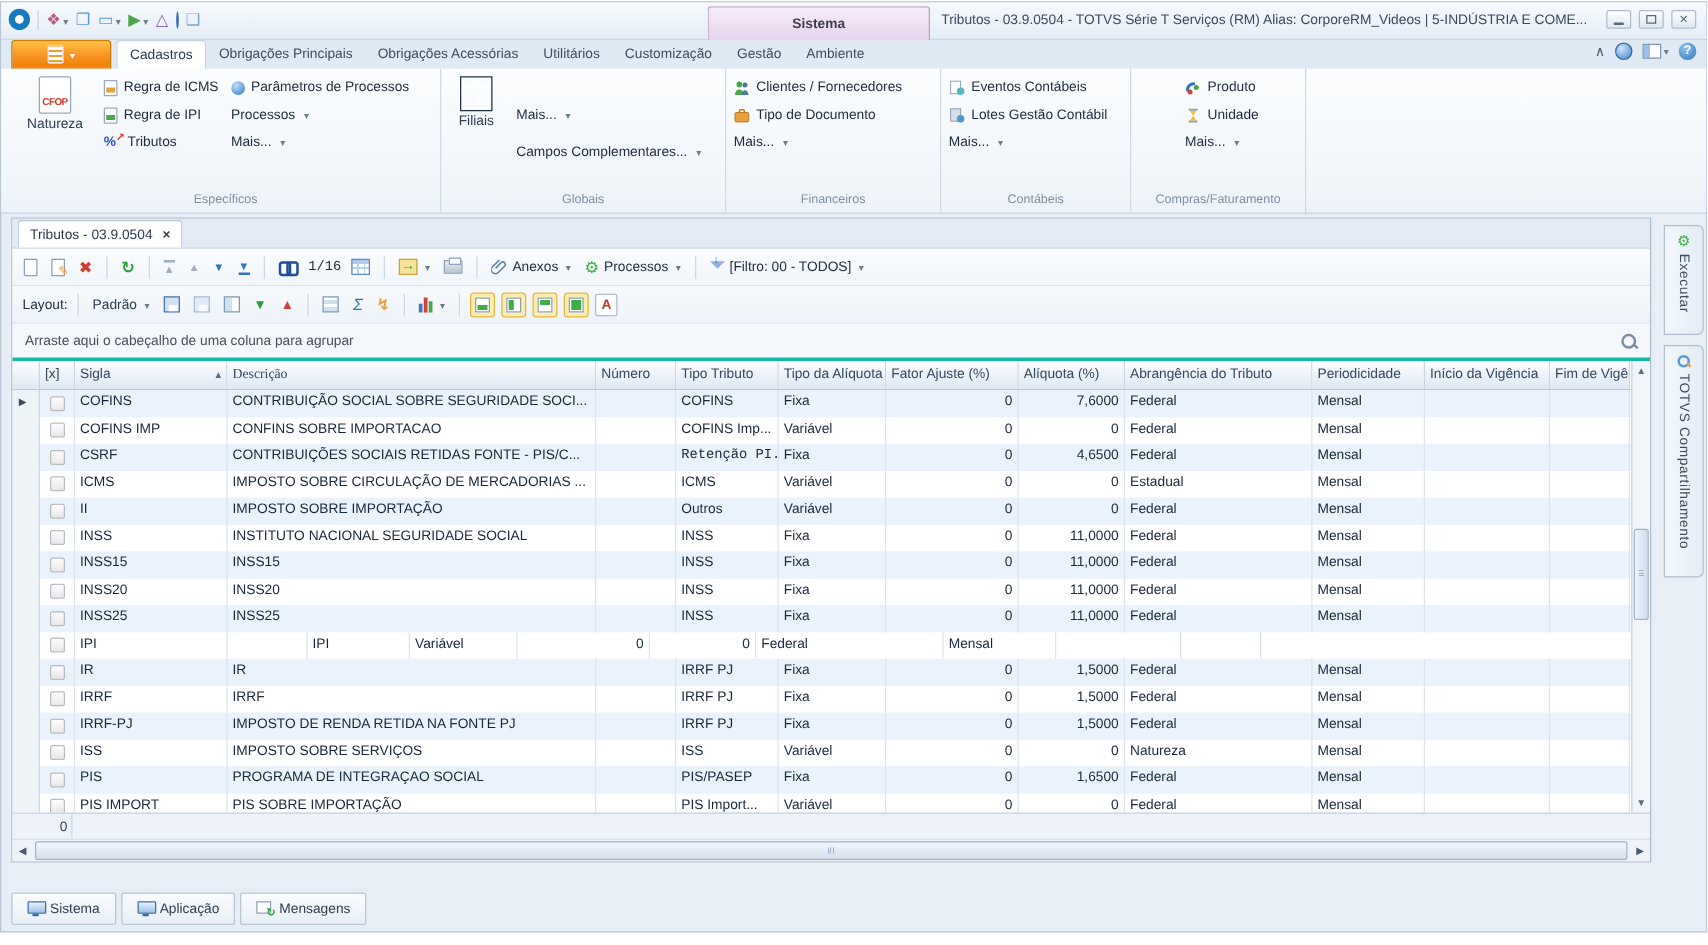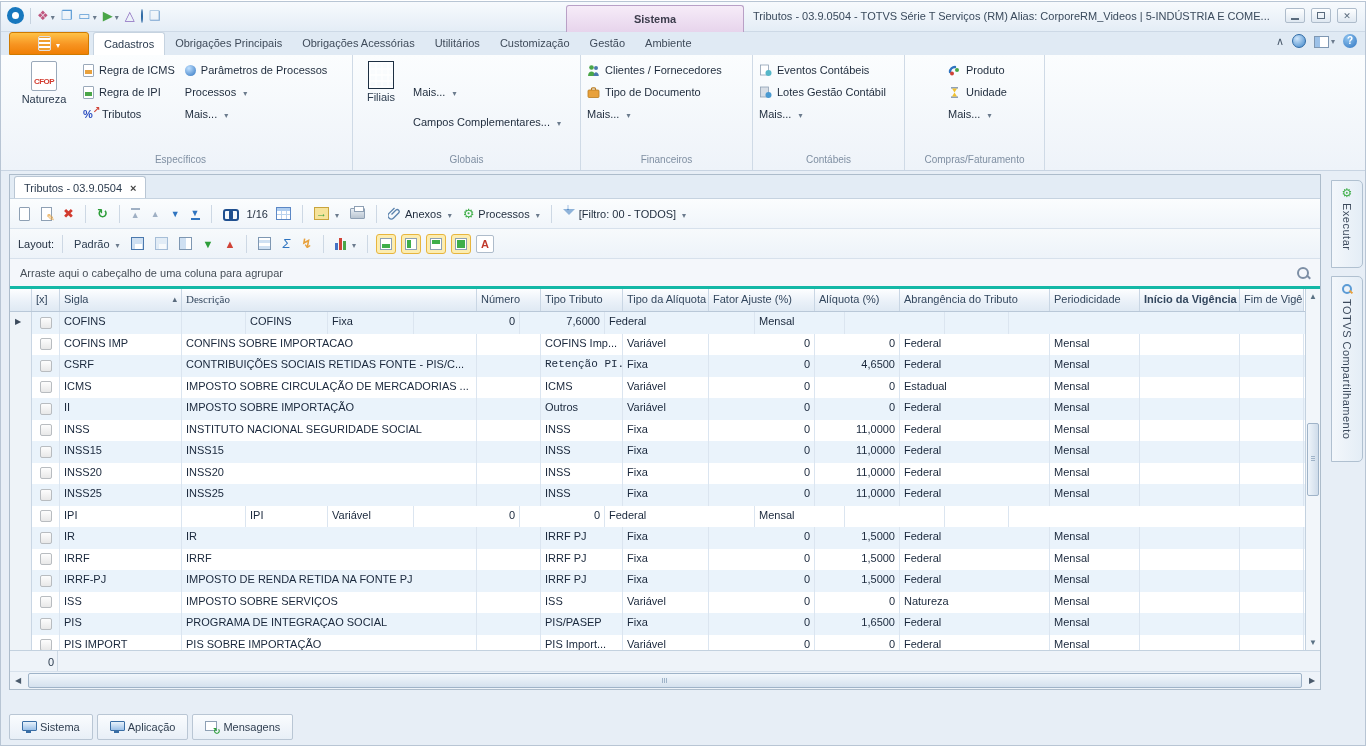--- a/index.html
+++ b/index.html
@@ -413,21 +413,21 @@
       <span class="tbtn">
             <i class="navi blue">▼</i>
           </span>
       <span class="tbtn">
             <i class="navi blue bar-b">▼</i>
           </span>
       <span class="tsep"></span>
       <span class="tbtn">
             <span class="ic-binoc"></span>
           </span>
-      <span style="color:#1e2b3c;">1/16</span>
+      <span style="color:#1e2b3c;font-family:Liberation Mono, monospace;">1/16</span>
       <span class="tbtn">
             <span class="ic-table"></span>
           </span>
       <span class="tsep"></span>
       <span class="tbtn">
             <span class="ic-export"></span>
             <span class="caret"></span>
           </span>
       <span class="tbtn">
             <span class="ic-print"></span>
@@ -524,30 +524,31 @@
               <div class="hcell" style="width: 28px;">[x]</div>
               <div class="hcell sort" style="width: 122px;">Sigla</div>
               <div class="hcell" style="width: 295px; font-family: Liberation Serif, serif;">Descrição</div>
               <div class="hcell" style="width: 64px;">Número</div>
               <div class="hcell" style="width: 82px;">Tipo Tributo</div>
               <div class="hcell" style="width: 86px;">Tipo da Alíquota</div>
               <div class="hcell" style="width: 106px;">Fator Ajuste (%)</div>
               <div class="hcell" style="width: 85px;">Alíquota (%)</div>
               <div class="hcell" style="width: 150px;">Abrangência do Tributo</div>
               <div class="hcell" style="width: 90px;">Periodicidade</div>
-              <div class="hcell" style="width: 100px; font-weight: bold;">Início da Vigência</div>
+              <div class="hcell" style="width: 100px;">Início da Vigência</div>
               <div class="hcell" style="width: 64px;">Fim de Vigência</div>
             </div>
         <div class="grows" id="grid-rows">
               <div class="grow alt">
                 <div class="indc cur"></div>
                 <div class="chkc">
                   <div class="cb"></div>
                 </div>
                 <div class="gcell" style="width: 122px;">COFINS</div>
+                <div class="gcell" style="width: 295px;">CONTRIBUIÇÃO SOCIAL SOBRE SEGURIDADE SOCI...</div>
                 <div class="gcell" style="width: 64px;"></div>
                 <div class="gcell" style="width: 82px;">COFINS</div>
                 <div class="gcell" style="width: 86px;">Fixa</div>
                 <div class="gcell num" style="width: 106px;">0</div>
                 <div class="gcell num" style="width: 85px;">7,6000</div>
                 <div class="gcell" style="width: 150px;">Federal</div>
                 <div class="gcell" style="width: 90px;">Mensal</div>
                 <div class="gcell" style="width: 100px;"></div>
                 <div class="gcell" style="width: 64px;"></div>
               </div>

